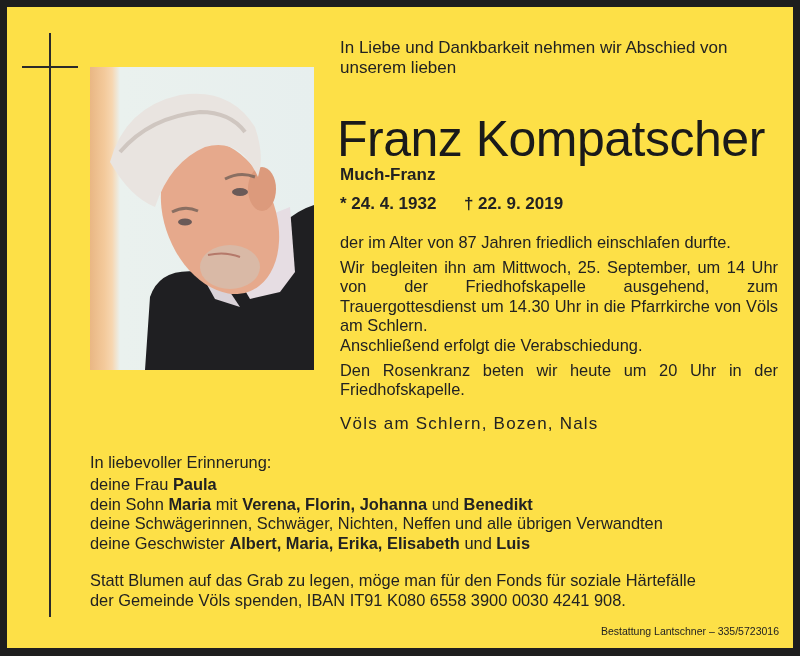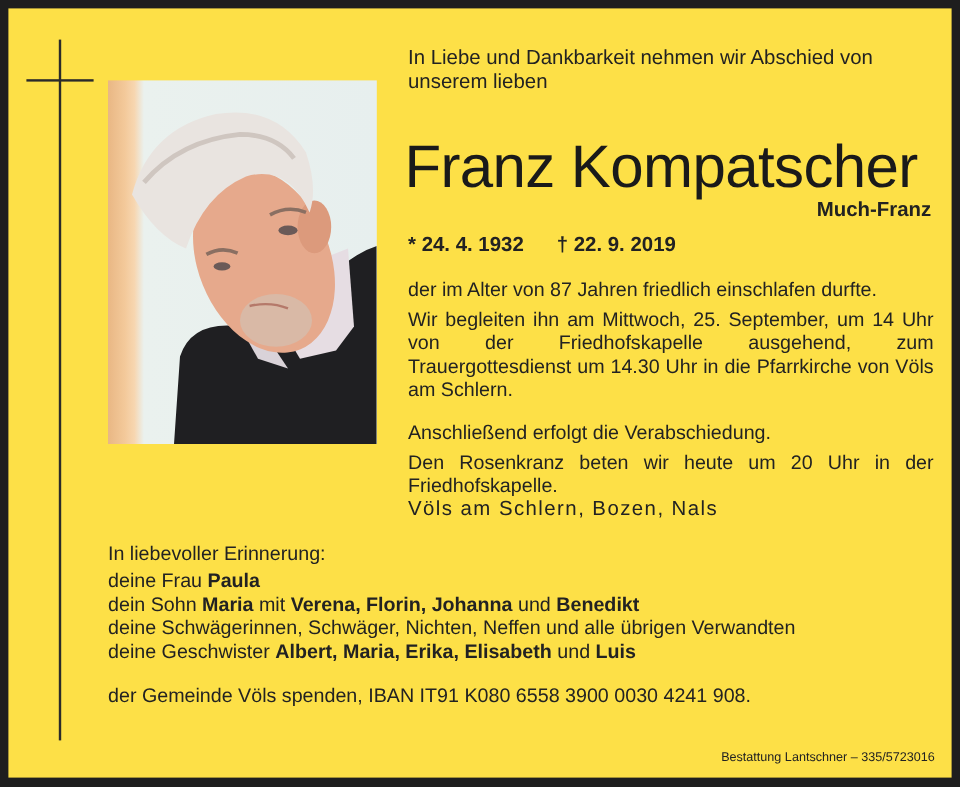--- a/index.html
+++ b/index.html
@@ -19,21 +19,21 @@
   }
   .photo svg { position: absolute; left: 0; top: 0; }
 
   .intro { position: absolute; left: 333px; top: 31px; width: 440px; font-size: 17px; line-height: 20px; }
   .name {
     position: absolute; left: 330px; top: 86px; width: 450px;
     font-size: 50px; font-weight: normal; line-height: 60px; letter-spacing: -0.5px; color: #1a1a1a;
     white-space: nowrap;
     margin-top: 16px;
   }
-  .nickname { position: absolute; left: 333px; top: 158px; width: 436px; text-align: right; font-size: 17px; font-weight: bold; line-height: 20px; }
+  .nickname { position: absolute; left: 333px; top: 158px; width: 436px; text-align: left; font-size: 17px; font-weight: bold; line-height: 20px; }
   .dates { position: absolute; left: 333px; top: 187px; width: 436px; text-align: left; font-size: 17px; font-weight: bold; line-height: 20px; word-spacing: 0px; }
   .dates .gap { display: inline-block; width: 18px; }
 
   .body { position: absolute; left: 333px; top: 226px; width: 438px; font-size: 16.4px; line-height: 19.6px; }
   .body p { margin: 0 0 5px 0; }
   .body .justify { text-align: justify; text-align-last: left; }
   .place { position: absolute; left: 333px; top: 407px; font-size: 17px; letter-spacing: 1.2px; line-height: 20px; }
 
   .family { position: absolute; left: 83px; top: 446px; width: 700px; font-size: 16.4px; line-height: 19.4px; }
   .family .head { margin-bottom: 3px; }
@@ -90,21 +90,21 @@
   <div class="dates">
     <span>*</span>
     <span>24. 4. 1932</span>
     <span class="gap"></span>
     <span>†</span>
     <span>22. 9. 2019</span>
   </div>
 
   <div class="body">
     <p>der im Alter von 87 Jahren friedlich einschlafen durfte.</p>
-    <p class="justify" style="margin-bottom:16px">
+    <p class="justify" style="margin-bottom:0">
       <span>Wir begleiten ihn am Mittwoch, 25. September, um 14 Uhr von der Friedhofskapelle ausgehend, zum Trauergottesdienst um 14.30 Uhr in die Pfarrkirche von Völs am Schlern.</span>
     </p>
     <p>Anschließend erfolgt die Verabschiedung.</p>
     <p class="justify">Den Rosenkranz beten wir heute um 20 Uhr in der Friedhofskapelle.</p>
   </div>
 
   <div class="place">Völs am Schlern, Bozen, Nals</div>
 
   <div class="family">
     <div class="head">In liebevoller Erinnerung:</div>
@@ -114,17 +114,18 @@
     <div>
       <span>dein Sohn </span><b>Maria</b><span> mit </span><b>Verena, Florin, Johanna</b><span> und </span><b>Benedikt</b>
     </div>
     <div>deine Schwägerinnen, Schwäger, Nichten, Neffen und alle übrigen Verwandten</div>
     <div>
       <span>deine Geschwister </span><b>Albert, Maria, Erika, Elisabeth</b><span> und </span><b>Luis</b>
     </div>
   </div>
 
   <div class="donation">
+    <div>Statt Blumen auf das Grab zu legen, möge man für den Fonds für soziale Härtefälle</div>
     <div>der Gemeinde Völs spenden, IBAN IT91 K080 6558 3900 0030 4241 908.</div>
   </div>
 
   <div class="footer">Bestattung Lantschner – 335/5723016</div>
 </div>
 
 </body></html>

